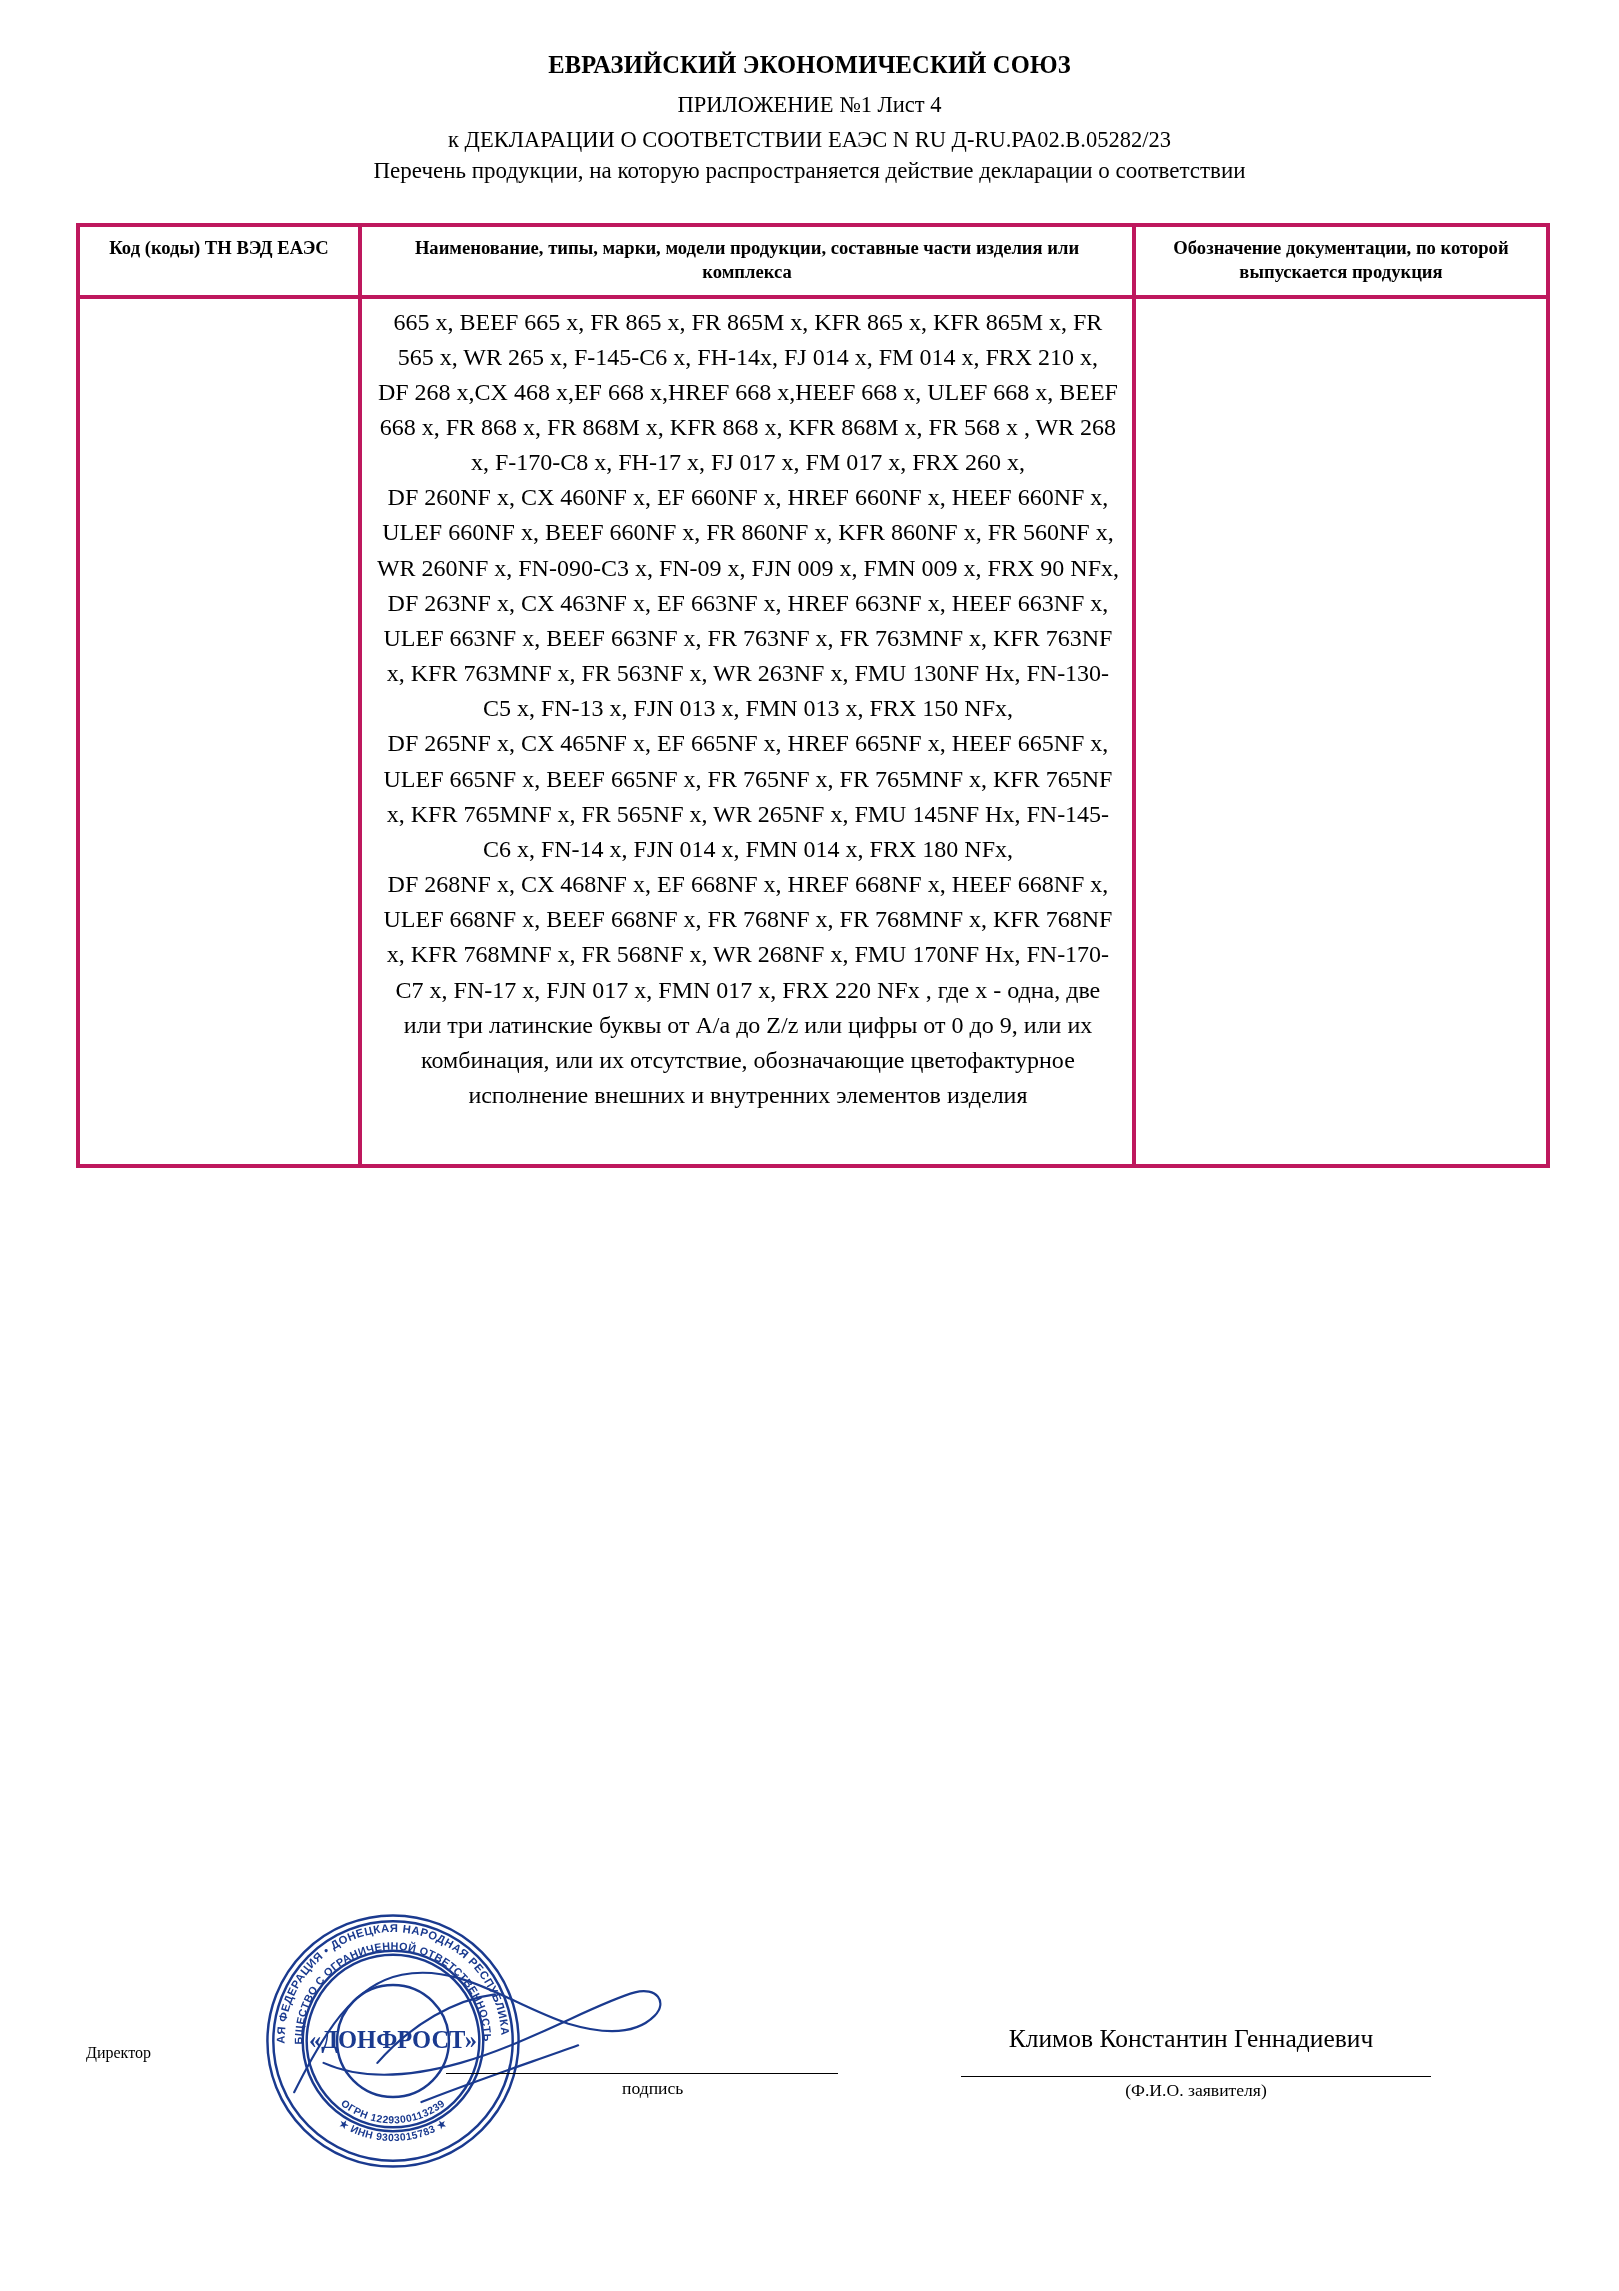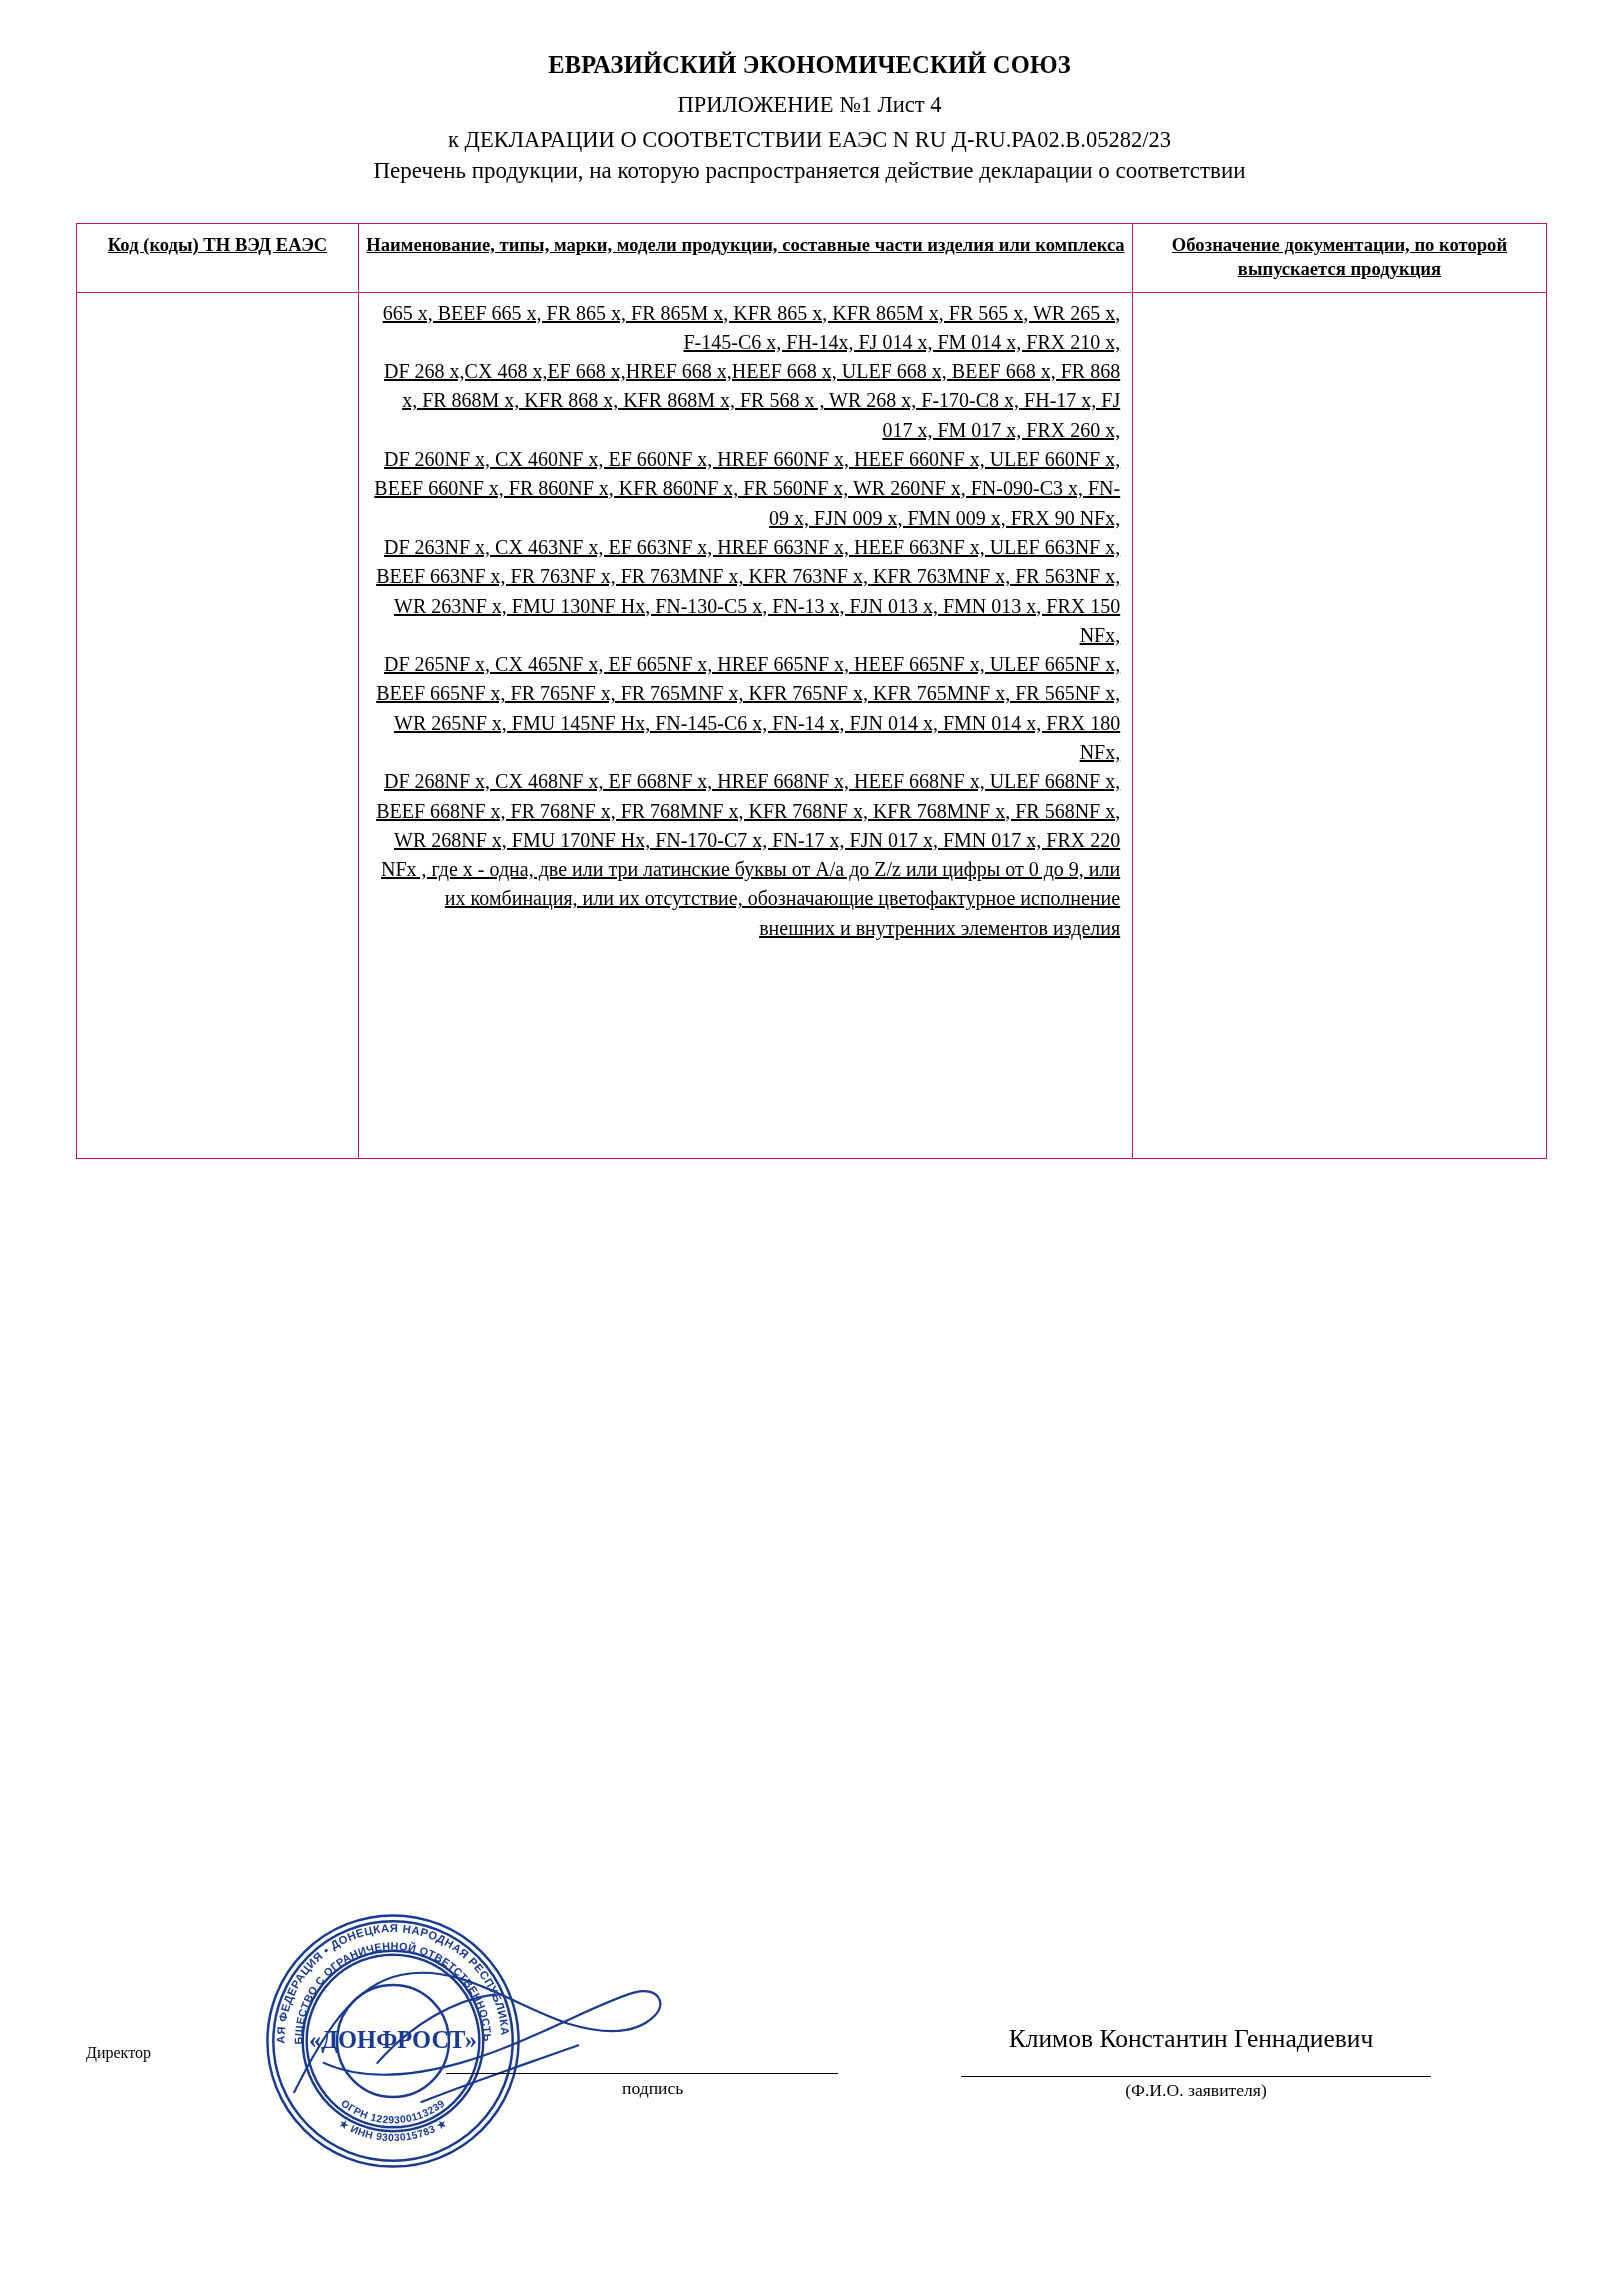--- a/index.html
+++ b/index.html
@@ -51,41 +51,40 @@
     top: 223px;
     width: 1470px;
   }
   table.products {
     border-collapse: collapse;
     width: 100%;
     table-layout: fixed;
   }
   table.products th,
   table.products td {
-    border: 1px solid #be185d;
+    border: 4px solid #be185d;
     vertical-align: top;
-    text-decoration: underline;
   }
   table.products th {
     font-size: 18.6px;
     font-weight: bold;
     text-align: center;
     padding: 8.8px 5.9px 9.8px 5.9px;
     line-height: 1.32;
   }
   .col-code   { width: 282px; }
   .col-name   { width: 774px; }
   .col-doc    { width: 414px; }
 
   td.cell-code { height: 863px; }
   td.cell-name {
-    font-size: 20px;
+    font-size: 24px;
     line-height: 1.465;
     padding: 5.9px 11.8px 9.8px 13.7px;
-    text-align: right;
+    text-align: center;
   }
   td.cell-doc { }
 
   
   .sig-area {
     position: absolute;
     left: 0;
     top: 1970px;
     width: 100%;
     height: 323px;

